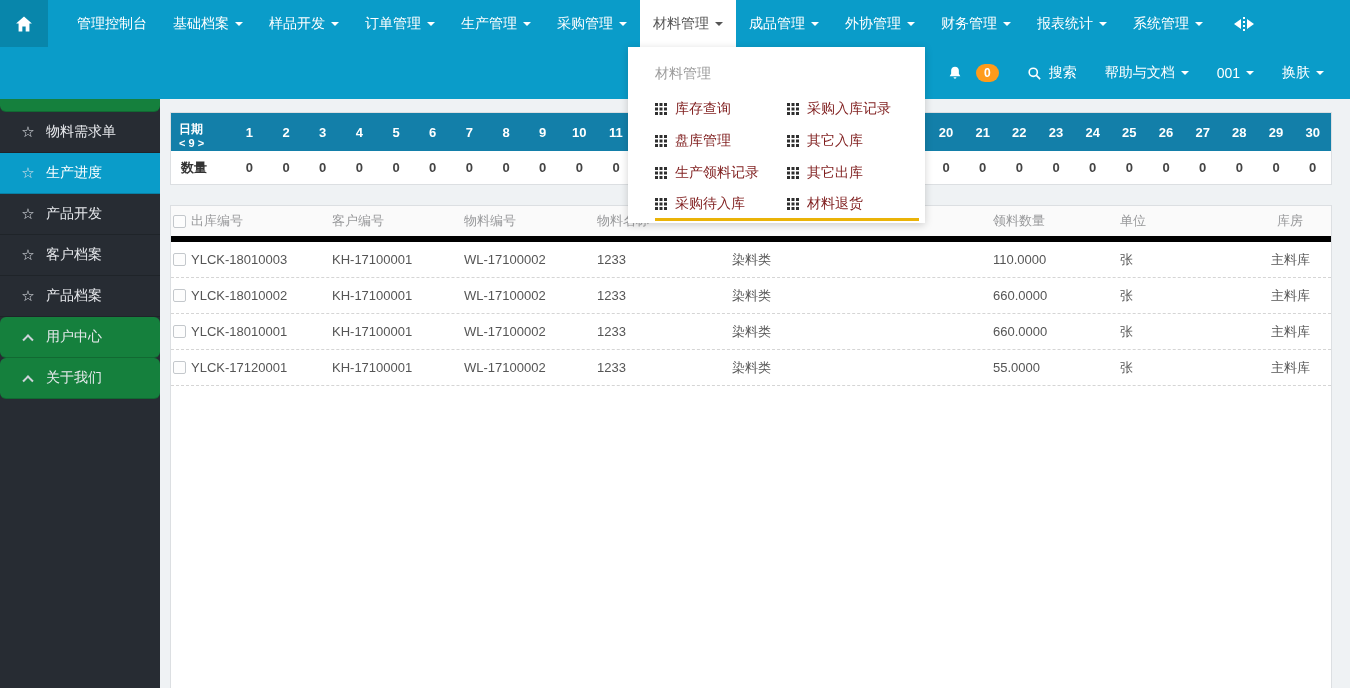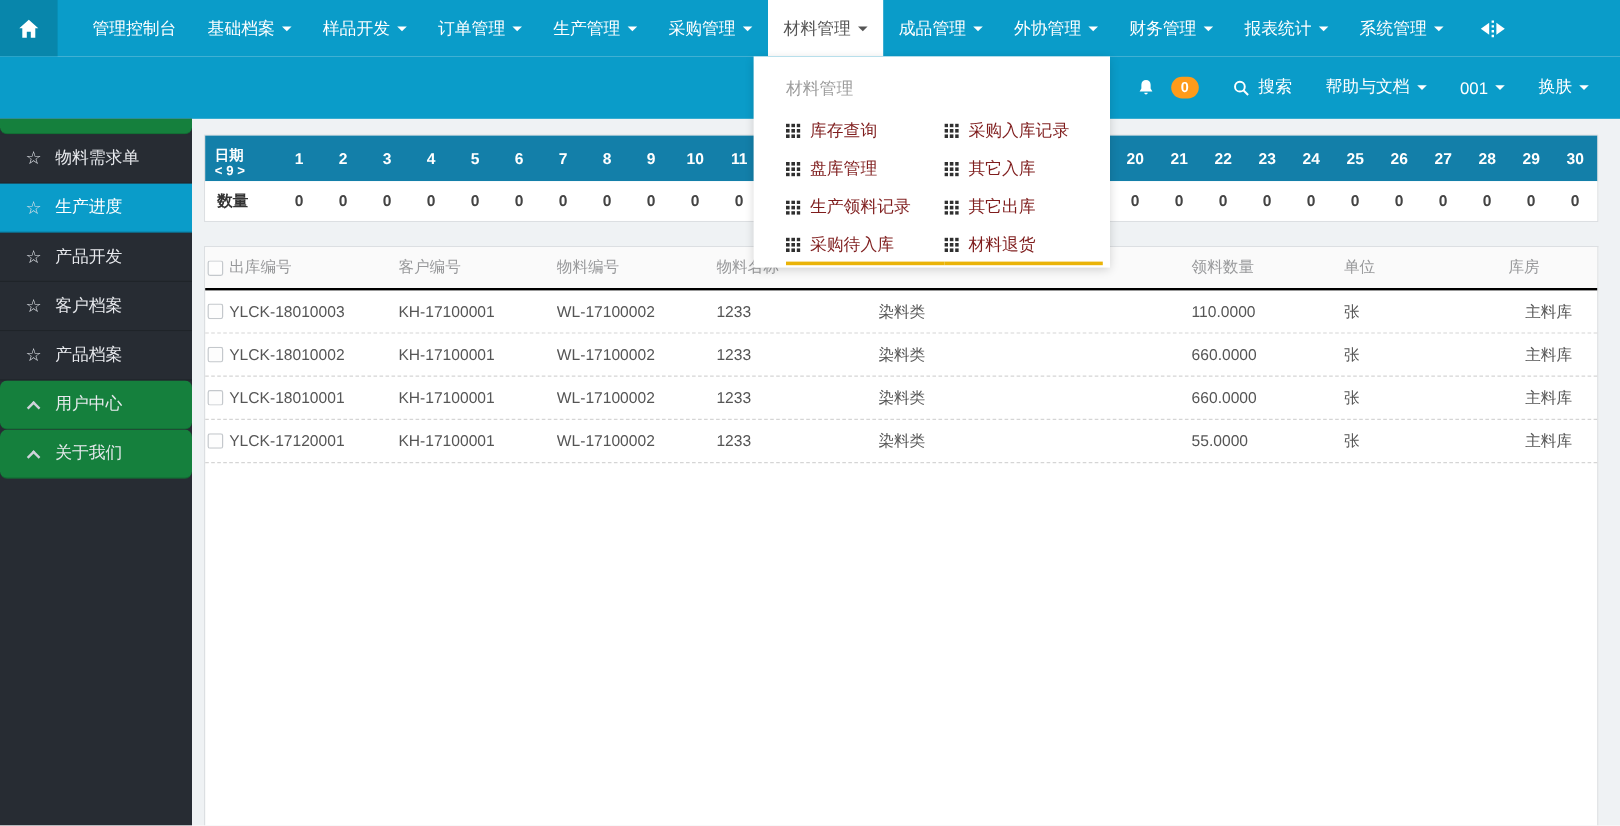--- a/index.html
+++ b/index.html
@@ -43,25 +43,25 @@
   .date-first { padding-left:8px; display:flex; flex-direction:column; justify-content:center; font-size:12px; font-weight:bold; line-height:14px;margin-top:8px; }
   .date-pager { font-weight:bold; font-size:11px; }
   .date-pager span { cursor:pointer; }
   .day-col { display:flex; align-items:center; justify-content:center; font-size:13px; font-weight:bold; }
   .qty-row { display:grid; grid-template-columns:60px repeat(30,1fr); height:33px; background:#fff; }
   .qty-label { padding-left:10px; display:flex; align-items:center; font-size:13px; font-weight:bold; color:#333; }
   .qty-cell { display:flex; align-items:center; justify-content:center; font-size:13px; font-weight:bold; color:#444; }
   
   .table-card { position:absolute; left:170px; top:205px; width:1162px; bottom:0; background:#fff; border:1px solid #dcdfe2; border-bottom:none; }
   .tgrid { display:grid; grid-template-columns:20px 141px 132px 133px 135px 261px 127px 137px 1fr; align-items:center; }
-  .thead { height:36px; background:#fafafa; color:#98999b; font-size:13px; border-bottom:2px solid #000000; }
+  .thead { height:36px; background:#fafafa; color:#98999b; font-size:13px; border-bottom:6px solid #000000; }
   .trow { height:36px; color:#555; font-size:13px; border-bottom:1px dashed #d5d5d5; cursor:pointer; }
   .tcell { overflow:hidden; white-space:nowrap; }
   .tcell.last { text-align:right; padding-right:21px; }
-  .thead .tcell.last { padding-right:70px; }
+  .thead .tcell.last { padding-right:70px;margin-left:20px; }
   .cb { width:13px; height:13px; border:1px solid #c4c8cc; background:#fdfdfd; border-radius:2px; margin-left:2px; cursor:pointer; }
   
   .dropdown { position:absolute; left:628px; top:47px; width:297px; height:176px; background:#fff; box-shadow:0 2px 8px rgba(0,0,0,.18); z-index:50; padding:18px 0 0 27px; }
   .dd-title { font-size:14px; color:#9c9c9c; margin-bottom:10px; }
   .dd-cols { display:flex; }
   .dd-col { list-style:none; width:132px; }
   .dd-col li { height:32px; display:flex; align-items:center; font-size:14px; color:#7f1d1d; cursor:pointer; }
   .dd-col li.last { border-bottom:3px solid #eab308; }
   .dd-col li .gicon { margin-right:8px; display:inline-flex; }
   .dd-col li span.lbl { white-space:nowrap; }

